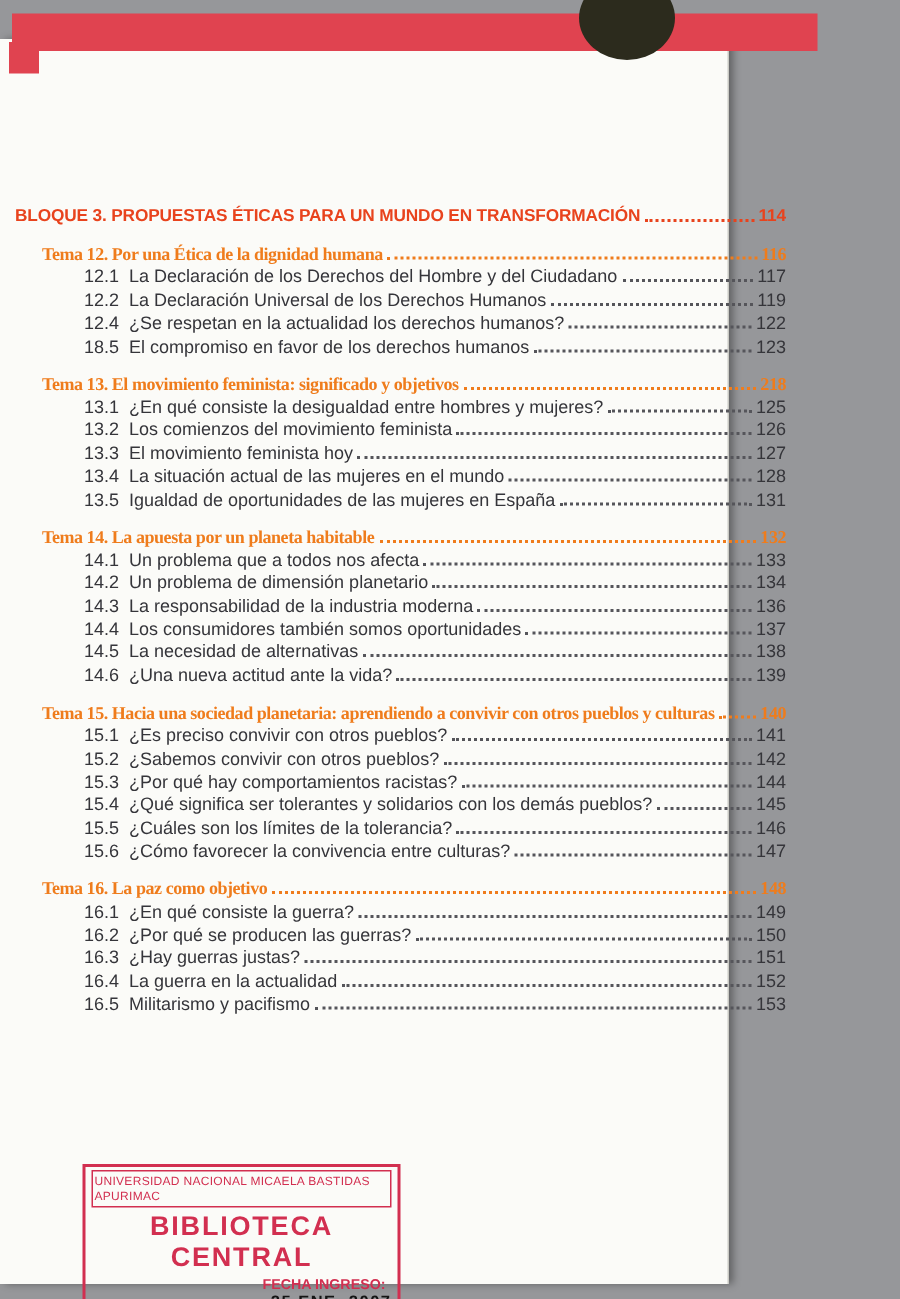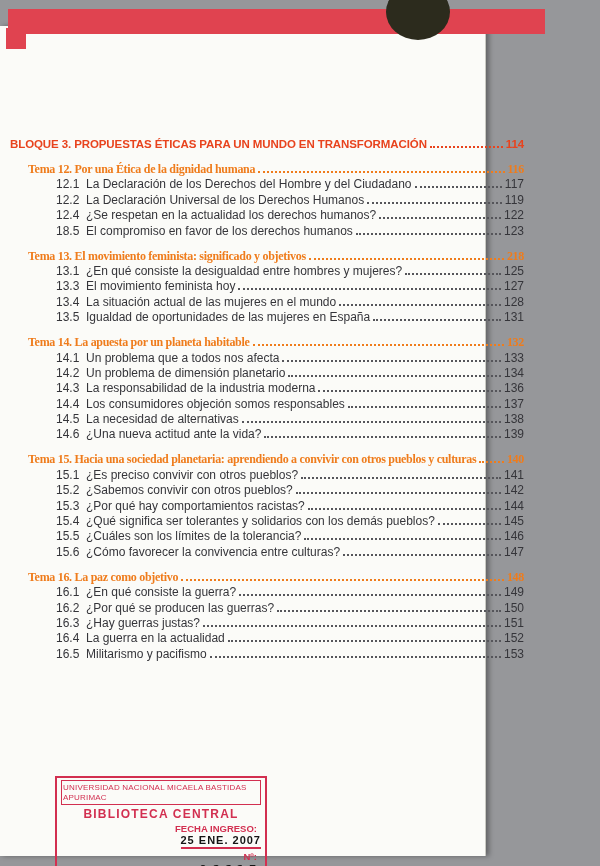--- a/index.html
+++ b/index.html
@@ -59,21 +59,21 @@
     position:absolute; left:55px; top:750px; width:212px;
     border:2px solid #d22f50; padding:2px 4px 3px 4px;
     color:#d22f50; z-index:5;
   }
   .stamp-head {
     border:1.5px solid #d22f50; text-align:left;
     font-size:8px; font-weight:normal; line-height:9.5px;
     padding:2px 1px; letter-spacing:.2px;
   }
   .stamp-title {
-    text-align:center; font-size:12px; font-weight:bold;
+    text-align:center; font-size:18px; font-weight:bold;
     letter-spacing:1.2px; margin:2px 0 1px 0;
   }
   .stamp-row {
     display:flex; align-items:flex-end;
     font-size:9.5px; font-weight:bold; margin:2px 0 1px 0;flex-direction:column;
   }
   .stamp-label { flex:none; padding-right:4px; }
   .stamp-label.num-label { margin-left:36px; }
   .stamp-value {
     flex:1; text-align:center; color:#141414;
@@ -136,20 +136,26 @@
       <span class="dots"></span>
       <span class="pg">218</span>
     </div>
     <div class="row item">
       <span class="num">13.1</span>
       <span class="txt">¿En qué consiste la desigualdad entre hombres y mujeres?</span>
       <span class="dots"></span>
       <span class="pg">125</span>
     </div>
     <div class="row item">
+      <span class="num">13.2</span>
+      <span class="txt">Los comienzos del movimiento feminista</span>
+      <span class="dots"></span>
+      <span class="pg">126</span>
+    </div>
+    <div class="row item">
       <span class="num">13.3</span>
       <span class="txt">El movimiento feminista hoy</span>
       <span class="dots"></span>
       <span class="pg">127</span>
     </div>
     <div class="row item">
       <span class="num">13.4</span>
       <span class="txt">La situación actual de las mujeres en el mundo</span>
       <span class="dots"></span>
       <span class="pg">128</span>
@@ -179,21 +185,21 @@
       <span class="pg">134</span>
     </div>
     <div class="row item">
       <span class="num">14.3</span>
       <span class="txt">La responsabilidad de la industria moderna</span>
       <span class="dots"></span>
       <span class="pg">136</span>
     </div>
     <div class="row item">
       <span class="num">14.4</span>
-      <span class="txt">Los consumidores objeción somos responsables</span>
+      <span class="txt">Los consumidores también somos oportunidades</span>
       <span class="dots"></span>
       <span class="pg">137</span>
     </div>
     <div class="row item">
       <span class="num">14.5</span>
       <span class="txt">La necesidad de alternativas</span>
       <span class="dots"></span>
       <span class="pg">138</span>
     </div>
     <div class="row item">

